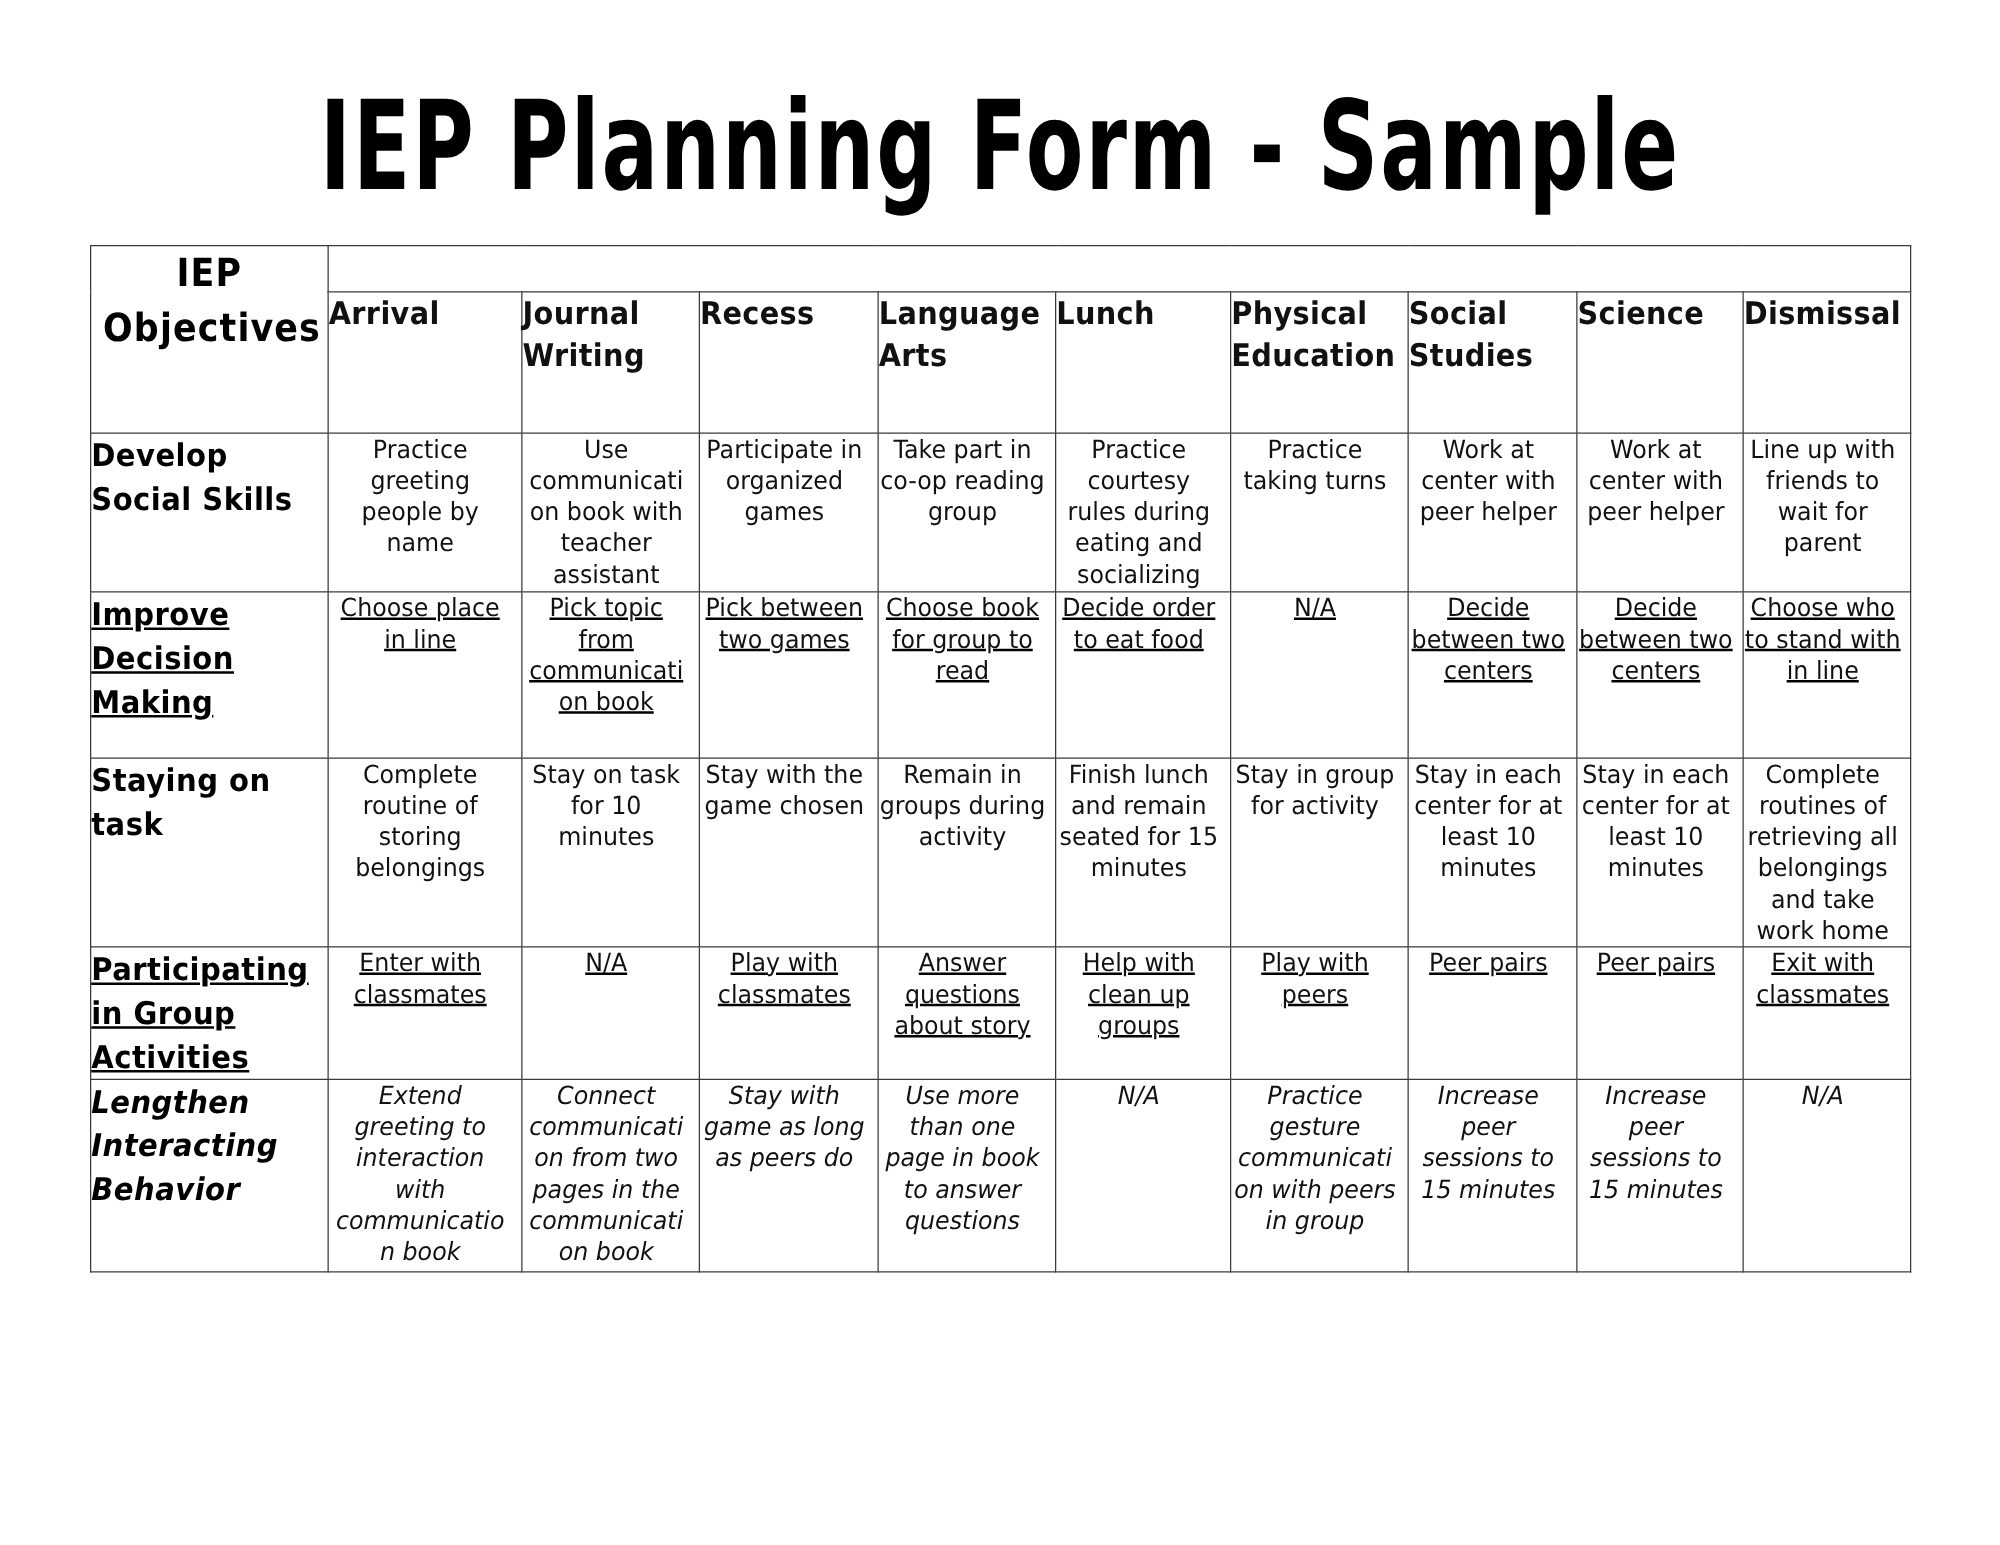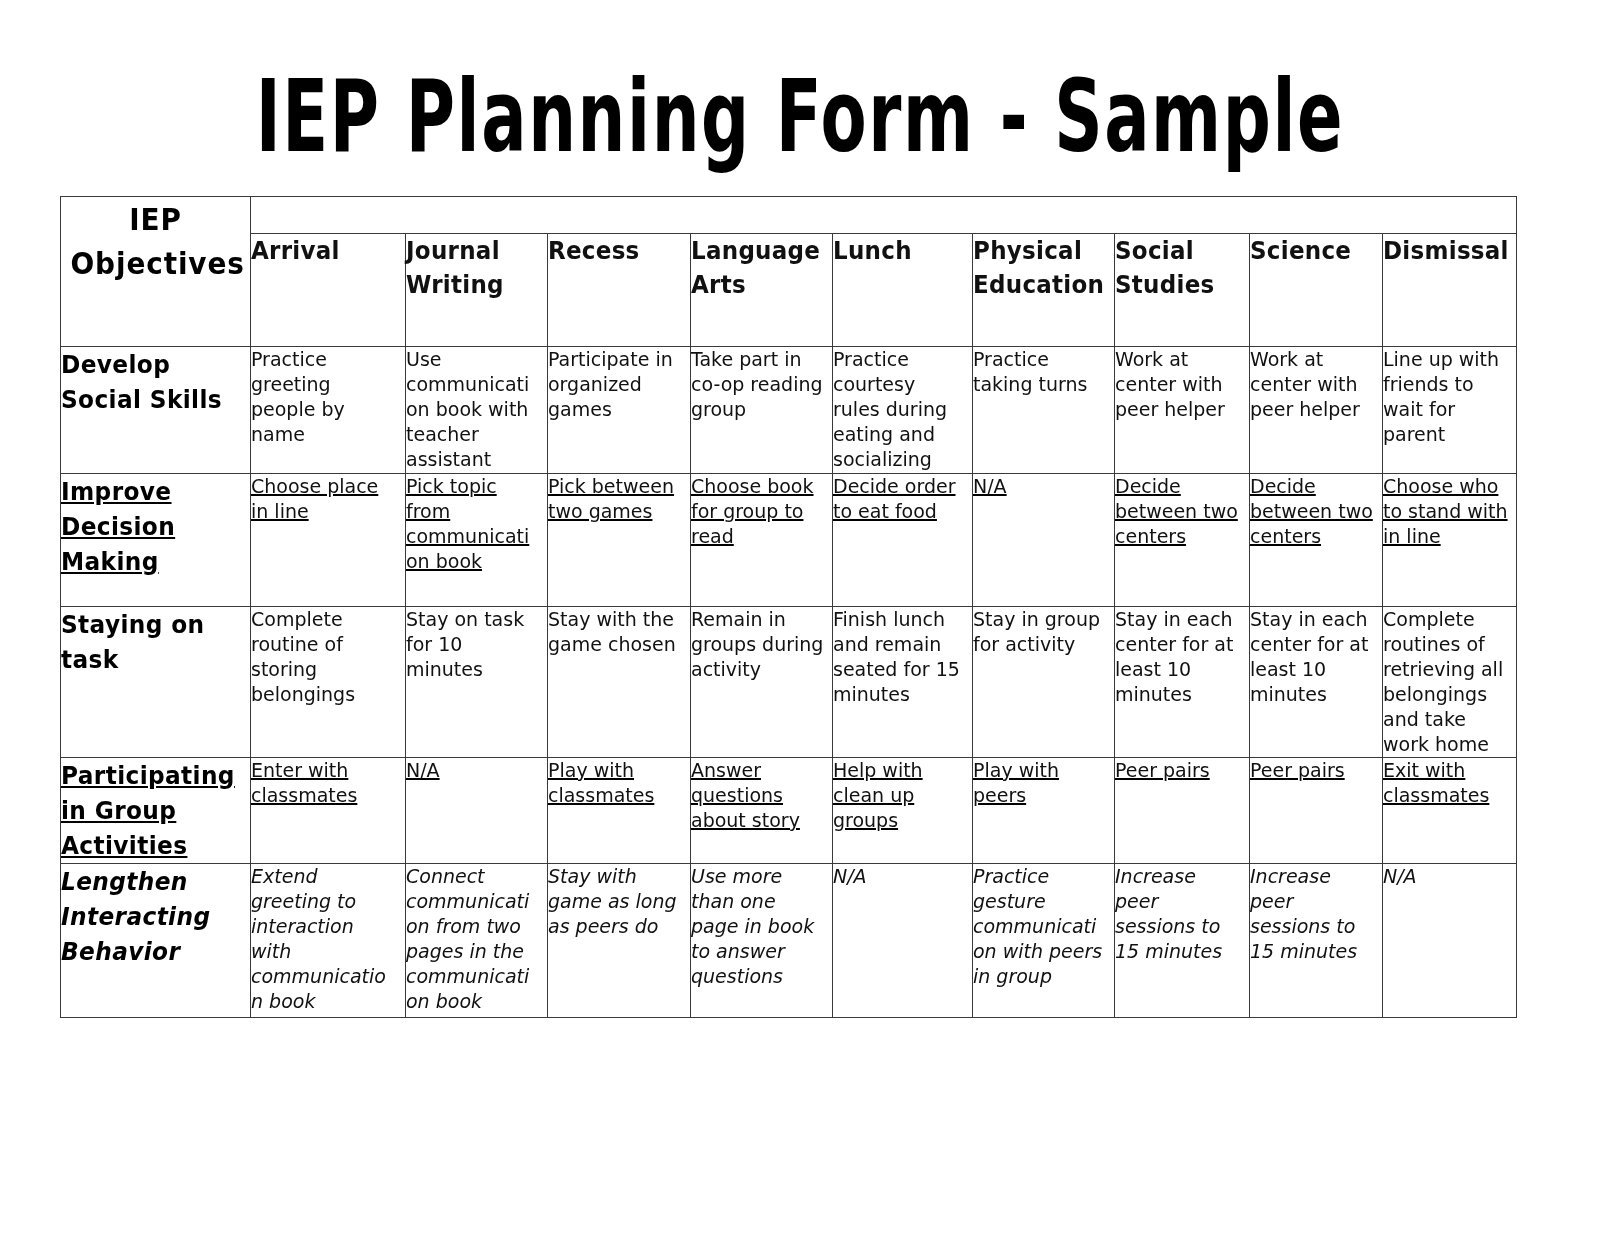--- a/index.html
+++ b/index.html
@@ -36,21 +36,21 @@
     letter-spacing: 2px;
     color: #000000;
     transform: scaleX(0.80) scaleY(1.18);
     transform-origin: 50% 50%;
     white-space: nowrap;
   }
 
   
   .table-wrap {
     position: absolute;
-    left: 60px;
+    left: 72px;
     top: 196px;
     width: 1456px;
   }
   table.iep {
     border-collapse: collapse;
     table-layout: fixed;
     width: 1456px;
     background: #ffffff;
   }
   table.iep td, table.iep th {
@@ -134,20 +134,21 @@
     letter-spacing: 0.4px;
     color: #000000;
     transform: scaleX(0.93);
     transform-origin: 0% 50%;
   }
 
   
   td.cell {
     vertical-align: top;
     padding: 8px 7px 8px 8px;
+    text-align: center;
   }
   .cell-text {
     display: block;
     font-family: "DejaVu Sans", sans-serif;
     font-weight: normal;
     font-size: 20px;
     line-height: 25px;
     letter-spacing: 0px;
     color: #111111;
     transform: scaleX(0.95);

